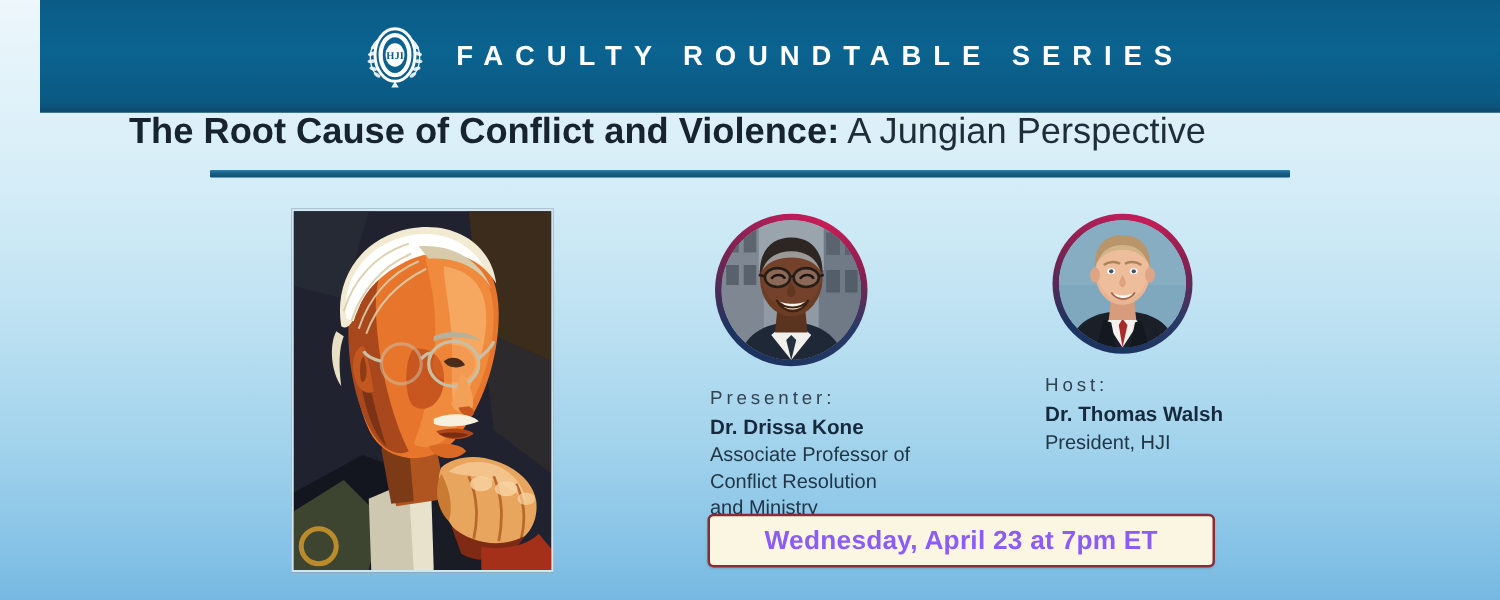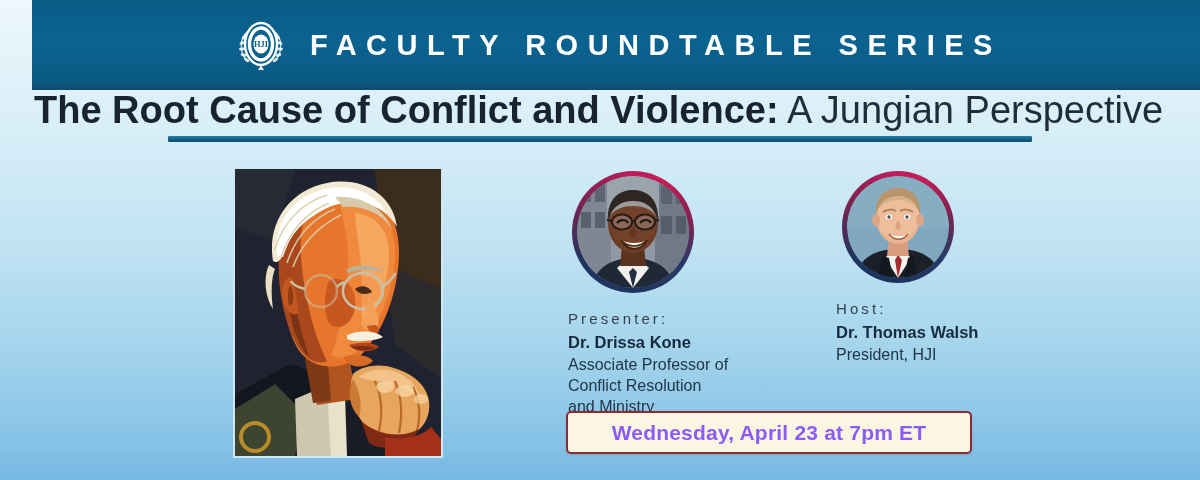--- a/index.html
+++ b/index.html
@@ -61,40 +61,39 @@
   .logo {
     width: 54px;
     height: 54px;
     position: relative;
     flex: 0 0 auto;
   }
   .logo svg { display: block; }
 
   .series-title {
     color: #ffffff;
-    font-size: 29px;
+    font-size: 22px;
     font-weight: 700;
     letter-spacing: 9.5px;
     white-space: nowrap;
     line-height: 1;
     font-family: "Liberation Sans", sans-serif;
   }
 
   
   .event-title {
     position: absolute;
     left: 0;
     top: 88px;
     width: 1068px;
     text-align: center;
-    font-size: 38px;
+    font-size: 29px;
     line-height: 1.18;
     color: #1b2a38;
     white-space: nowrap;
-    padding-left: 34px;
   }
   .event-title .bold {
     font-weight: 700;
     color: #17232e;
   }
   .event-title .light {
     font-weight: 400;
     color: #1f2d3a;
   }
 

